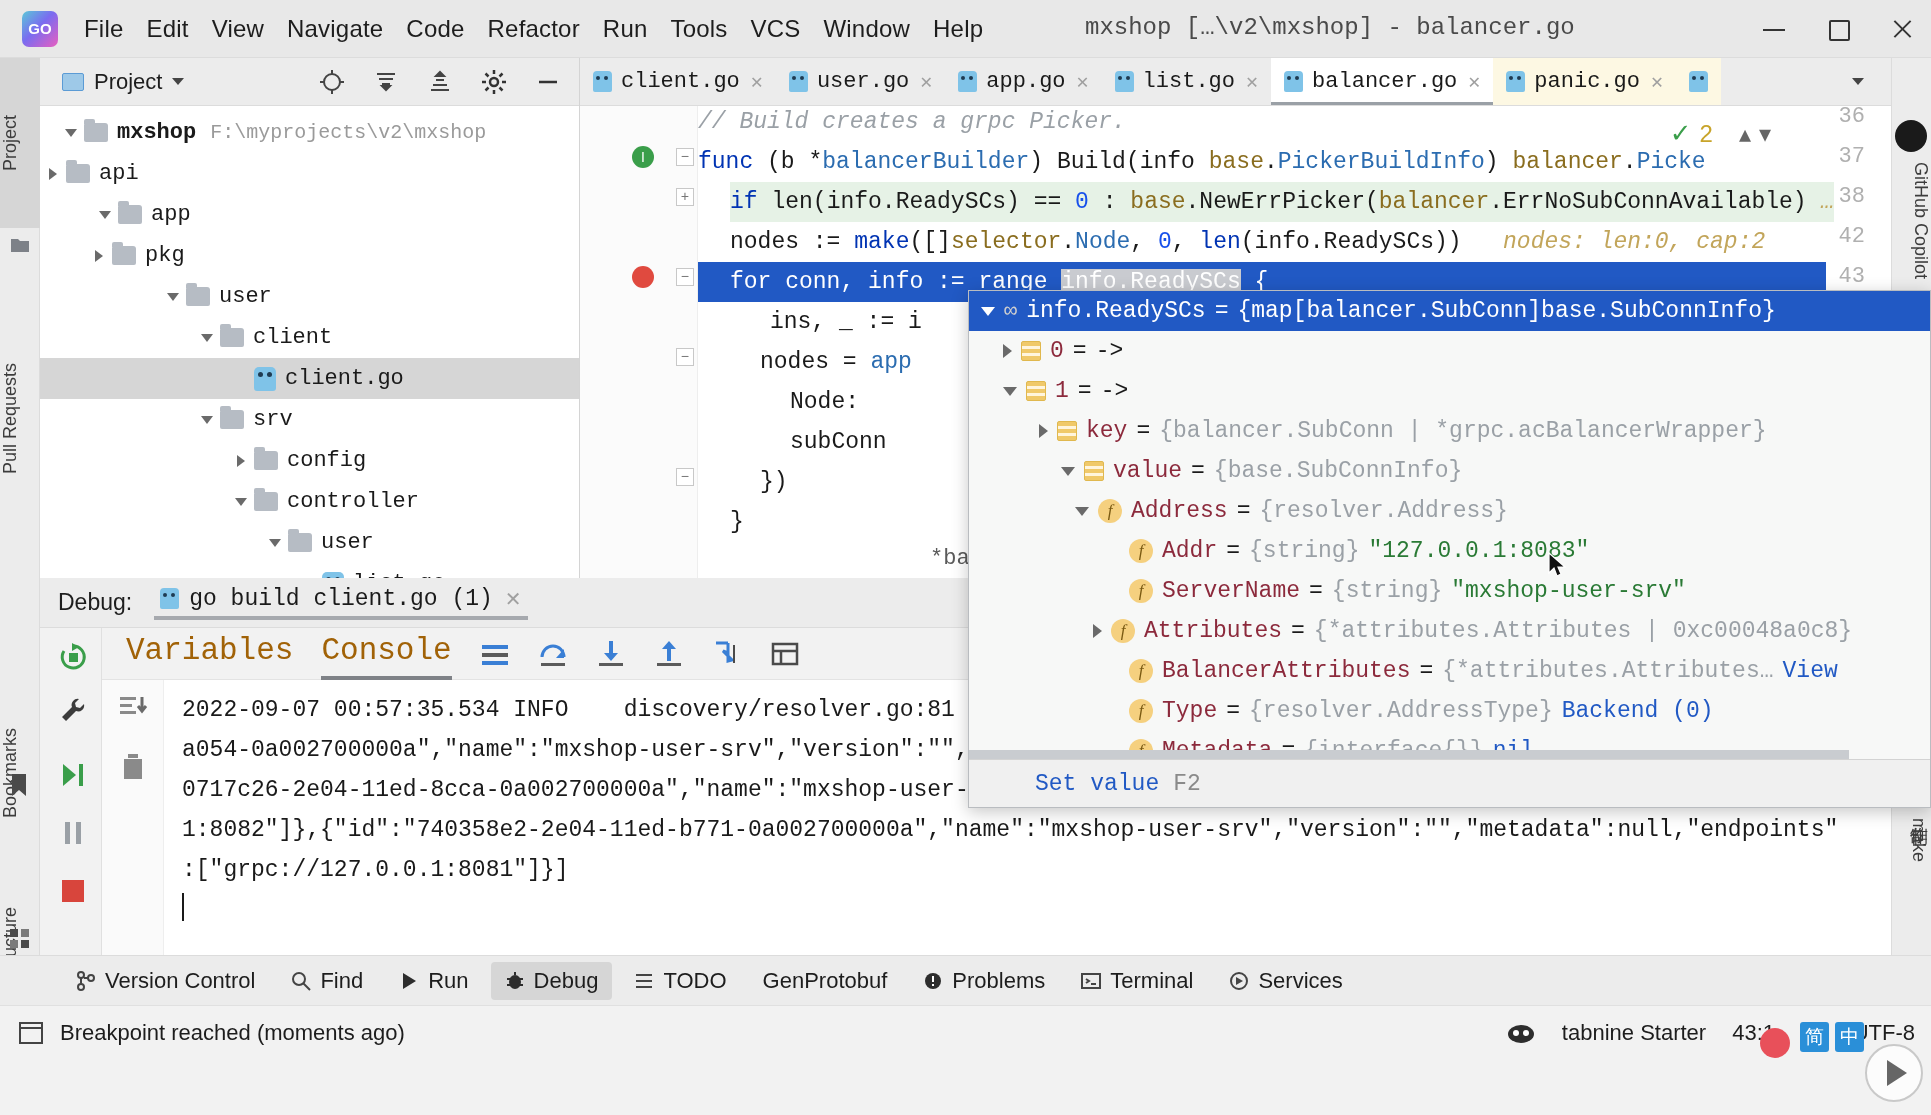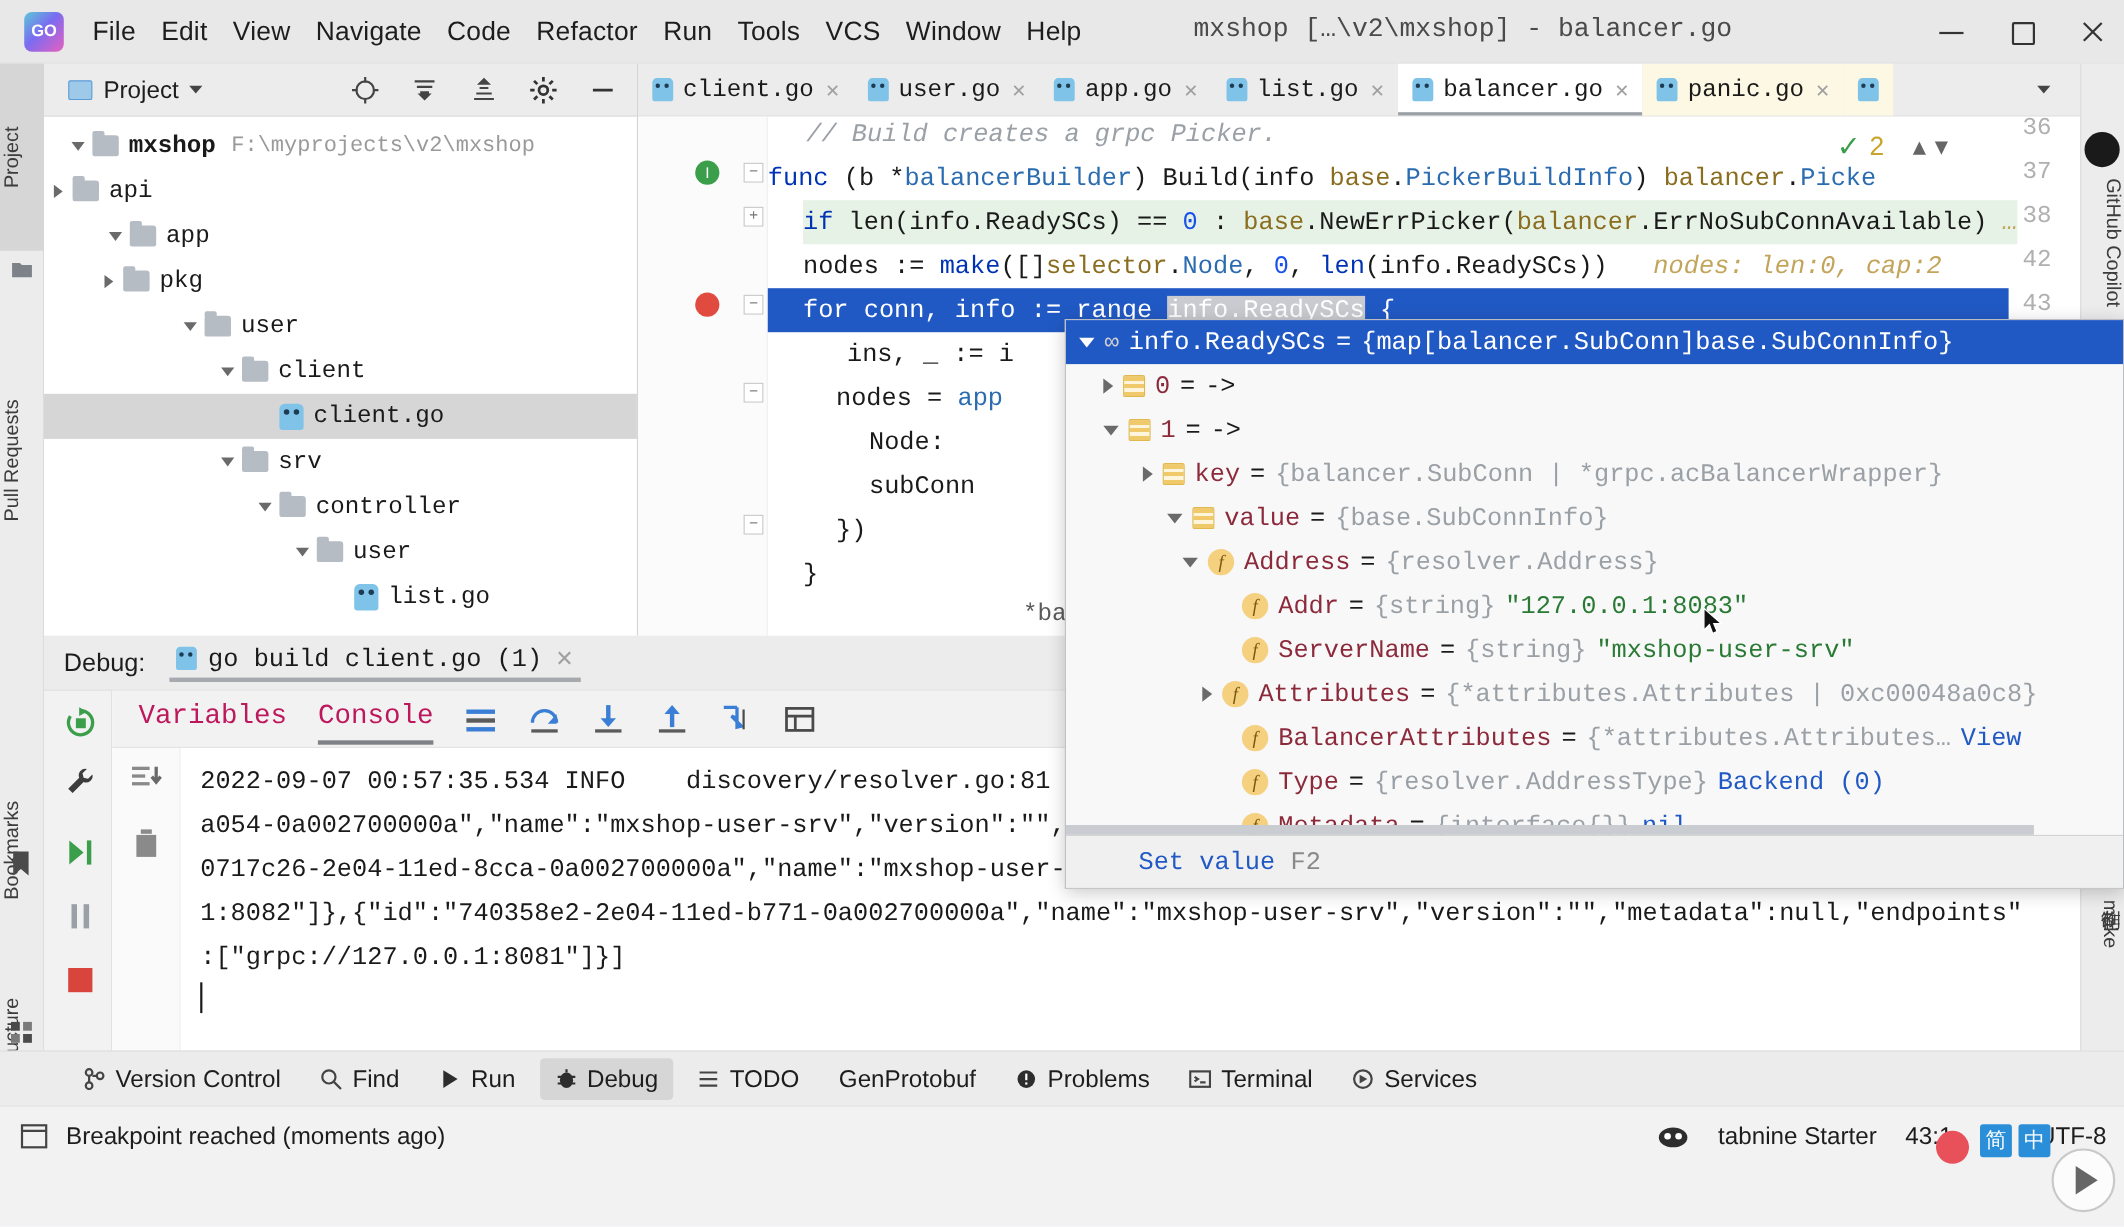--- a/index.html
+++ b/index.html
@@ -129,21 +129,21 @@
 
   .codeline {
     position: absolute; left: 118px; font-family: "Liberation Mono", monospace;
     font-size: 23px; white-space: pre; color: #1a1a1a; line-height: 40px;
   }
   .k { color:#0033b3; }
   .fn { color:#1a1a1a; }
   .typ { color:#2b6cb0; }
   .pkg { color:#8a6d1f; }
   .num { color:#1750eb; }
-  .cmt { color:#9aa0a6; font-style: italic; margin-left: 35px; }
+  .cmt { color:#9aa0a6; font-style: italic; }
   .hint { color:#c2a55a; font-style: italic; }
   .selline { position:absolute; left:118px; background:#2159c4; height:40px; }
   .selline .codeline { position: static; color:#ffffff; }
   .inlay-hi { background:#c9cbd0; color:#ffffff; }
   .greenbg { background:#e6f2e6; }
 
   
   .tooltip {
     position: absolute; left: 968px; top: 290px; width: 963px; height: 518px;
     background: #f7f8f7; border: 1px solid #b9bcc0; box-shadow: 0 4px 16px rgba(0,0,0,.22);
@@ -186,21 +186,21 @@
   .dbg-label { font-size:23px; color:#1d1d1d; font-family:"Liberation Sans",sans-serif; }
   .dbg-session { display:flex; align-items:center; gap:10px; position:relative; padding:0 6px 8px 6px;}
   .dbg-session::after { content:""; position:absolute; left:0; bottom:0; width:100%; height:4px; background:#a6a9ae; }
   .dbg-sess-text { font-family:"Liberation Mono", monospace; font-size:23px; color:#1a1a1a; }
 
   .dbg-body { position:relative; height: 327px; display:flex; }
   .dbg-left { width: 62px; background:#f2f2f2; border-right:1px solid #e0e0e0; position:relative; }
   .dbg-lb { position:absolute; left:18px; width:30px; height:30px; cursor:pointer; }
   .dbg-main { flex:1; position:relative; background:#fff; }
   .dbg-subtabs { height: 52px; background:#f2f2f2; display:flex; align-items:center; gap:28px; padding-left:24px; border-bottom:1px solid #e3e3e3; }
-  .dsub { font-family:"Liberation Mono",monospace; font-size:25px; color:#be185d; cursor:pointer; position:relative; padding-bottom:6px;}
+  .dsub { font-family:"Liberation Mono",monospace; font-size:31px; color:#a16207; cursor:pointer; position:relative; padding-bottom:6px;}
   .dsub.active::after { content:""; position:absolute; left:0; bottom:-6px; width:100%; height:4px; background:#7f8287; }
   .dtool { width:30px; height:30px; position:relative; cursor:pointer; }
   .console-strip { width:62px; position:absolute; left:0; top:52px; bottom:0; background:#fafafa; border-right:1px solid #eee; }
   .cstrip-ic { position:absolute; left:16px; width:30px; height:30px; cursor:pointer; }
   .console-text {
     position:absolute; left:62px; top:52px; right:0; bottom:0; padding: 10px 0 0 18px;
     font-family:"Liberation Mono", monospace; font-size:23px; color:#1a1a1a; line-height:40px; white-space: pre;
   }
   .caret { display:inline-block; width:2px; height:28px; background:#1a1a1a; vertical-align:-5px; }
 
@@ -397,20 +397,27 @@
       </div>
 
       <div class="trow" style="padding-left:154px">
         <div class="tw">
             <div class="arrow-d"></div>
           </div>
         <div class="fico"></div>
         <div class="tname">srv</div>
       </div>
 
+      <div class="trow" style="padding-left:188px">
+        <div class="tw">
+            <div class="arrow-r"></div>
+          </div>
+        <div class="fico"></div>
+        <div class="tname">config</div>
+      </div>
 
       <div class="trow" style="padding-left:188px">
         <div class="tw">
             <div class="arrow-d"></div>
           </div>
         <div class="fico"></div>
         <div class="tname">controller</div>
       </div>
 
       <div class="trow" style="padding-left:222px">

